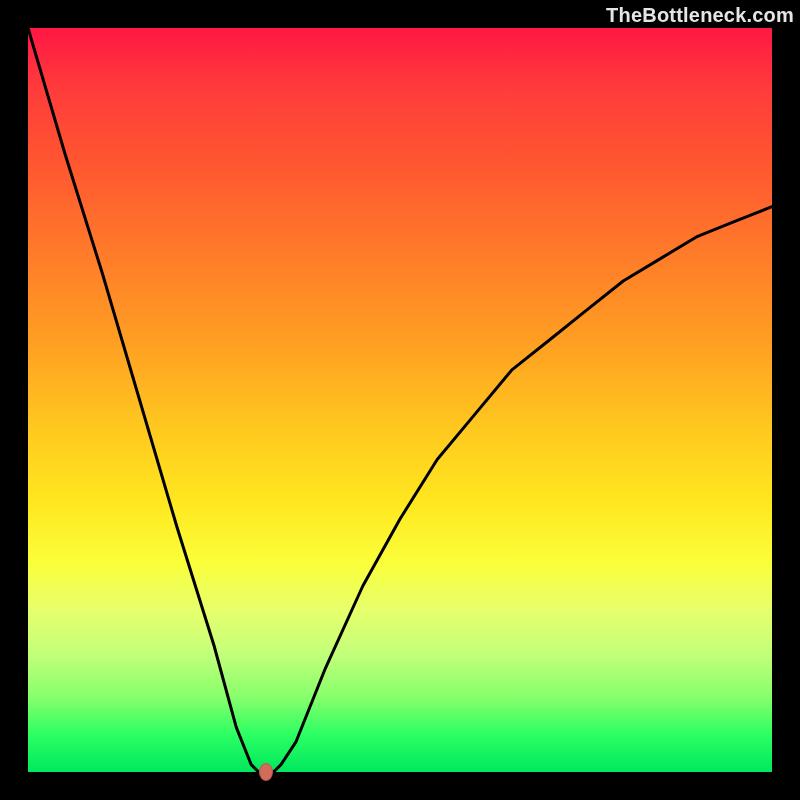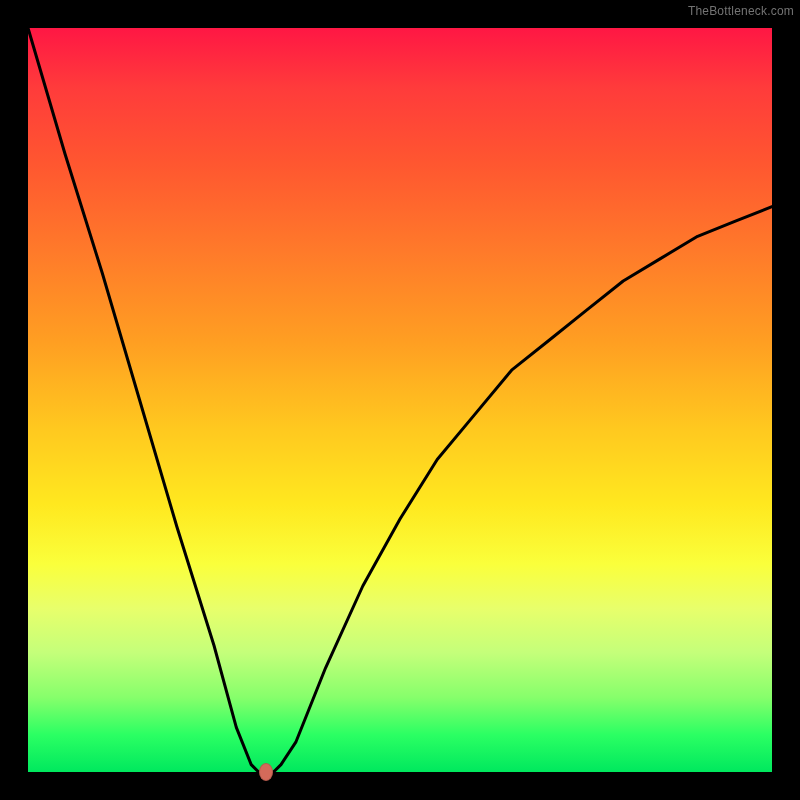--- a/index.html
+++ b/index.html
@@ -43,23 +43,23 @@
     left: 0;
     top: 0;
     width: 744px;
     height: 744px;
     overflow: visible;
   }
   .watermark {
     position: absolute;
     top: 4px;
     right: 6px;
-    color: #737373;
-    font-size: 12px;
-    font-weight: 400;
+    color: #e5e5e5;
+    font-size: 20px;
+    font-weight: 700;
     letter-spacing: 0.2px;
     user-select: none;
   }
   .marker {
     position: absolute;
     width: 14px;
     height: 18px;
     border-radius: 50%;
     background: #d46a5a;
     box-shadow: 0 0 0 1px rgba(0,0,0,0.15) inset;

